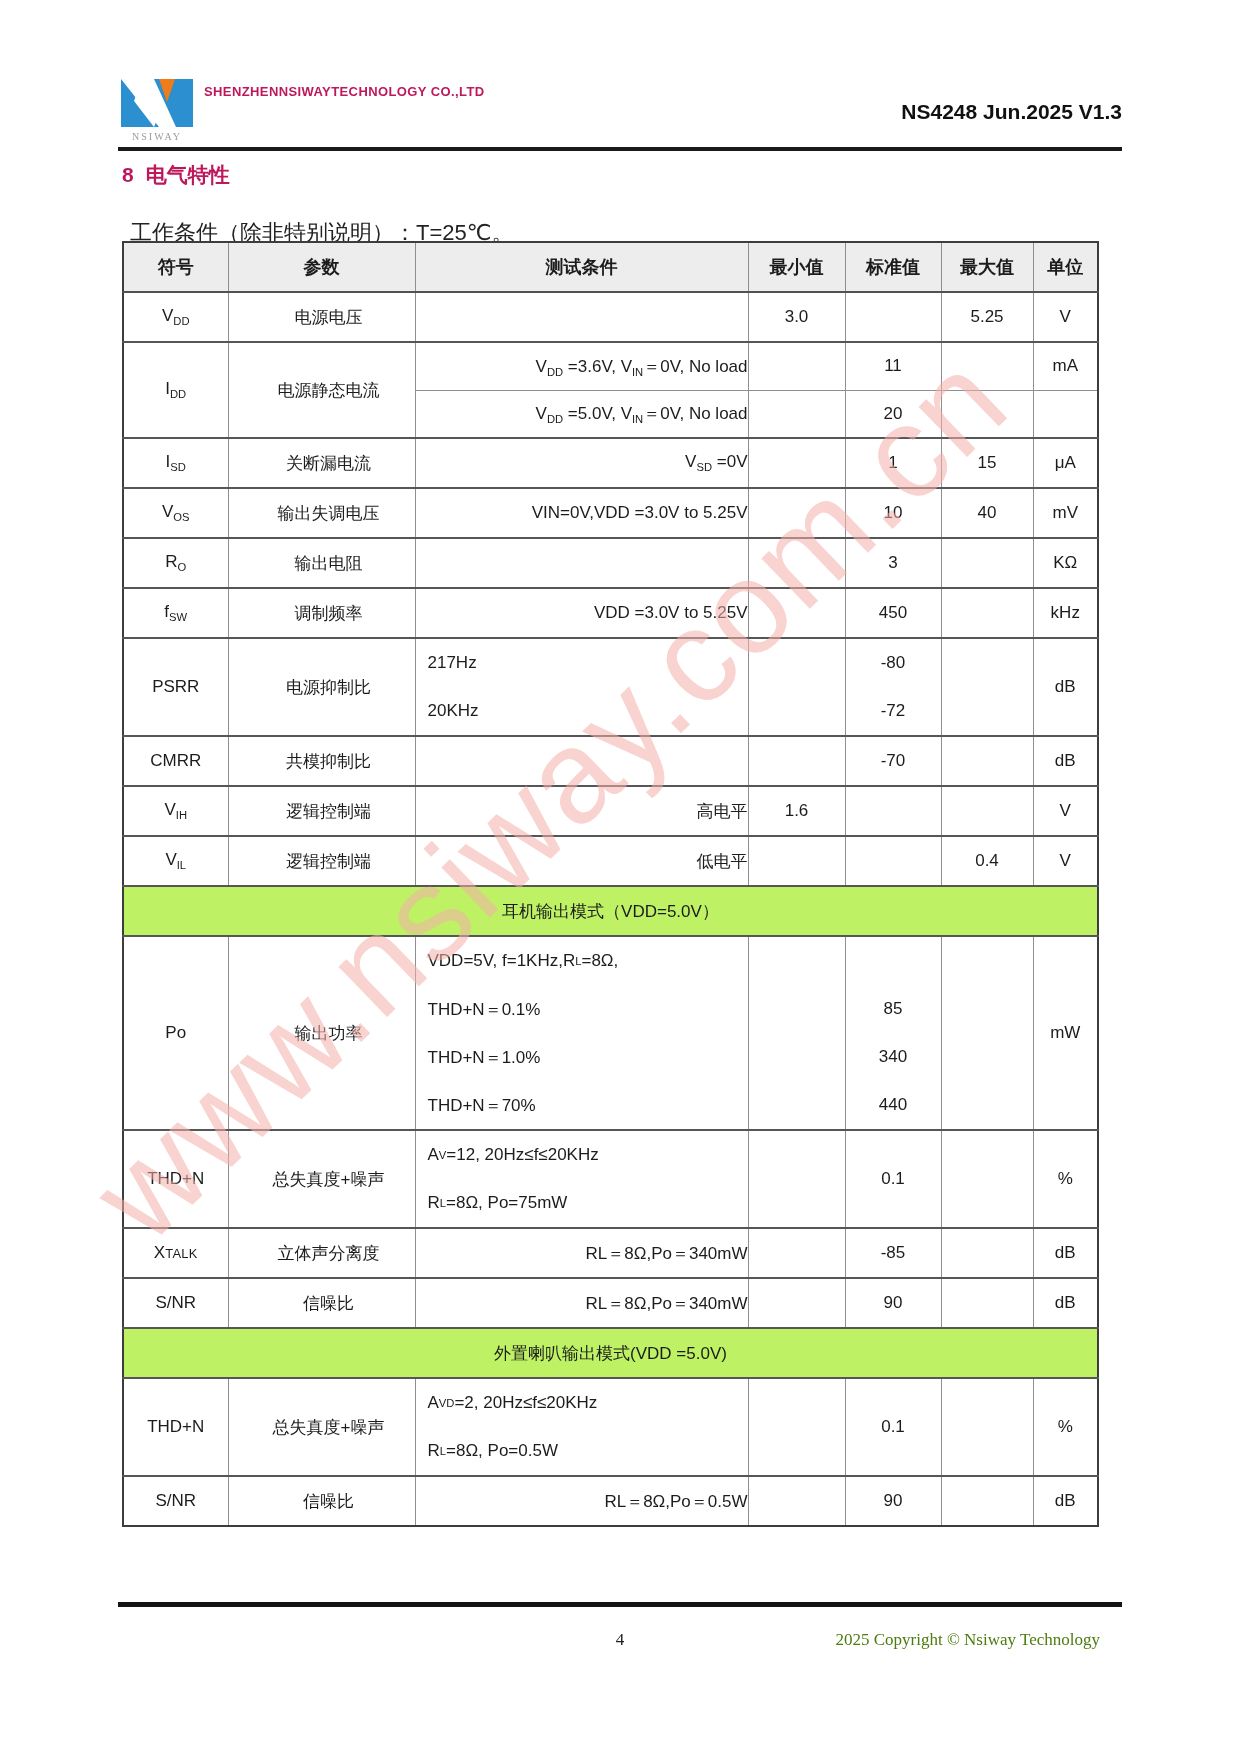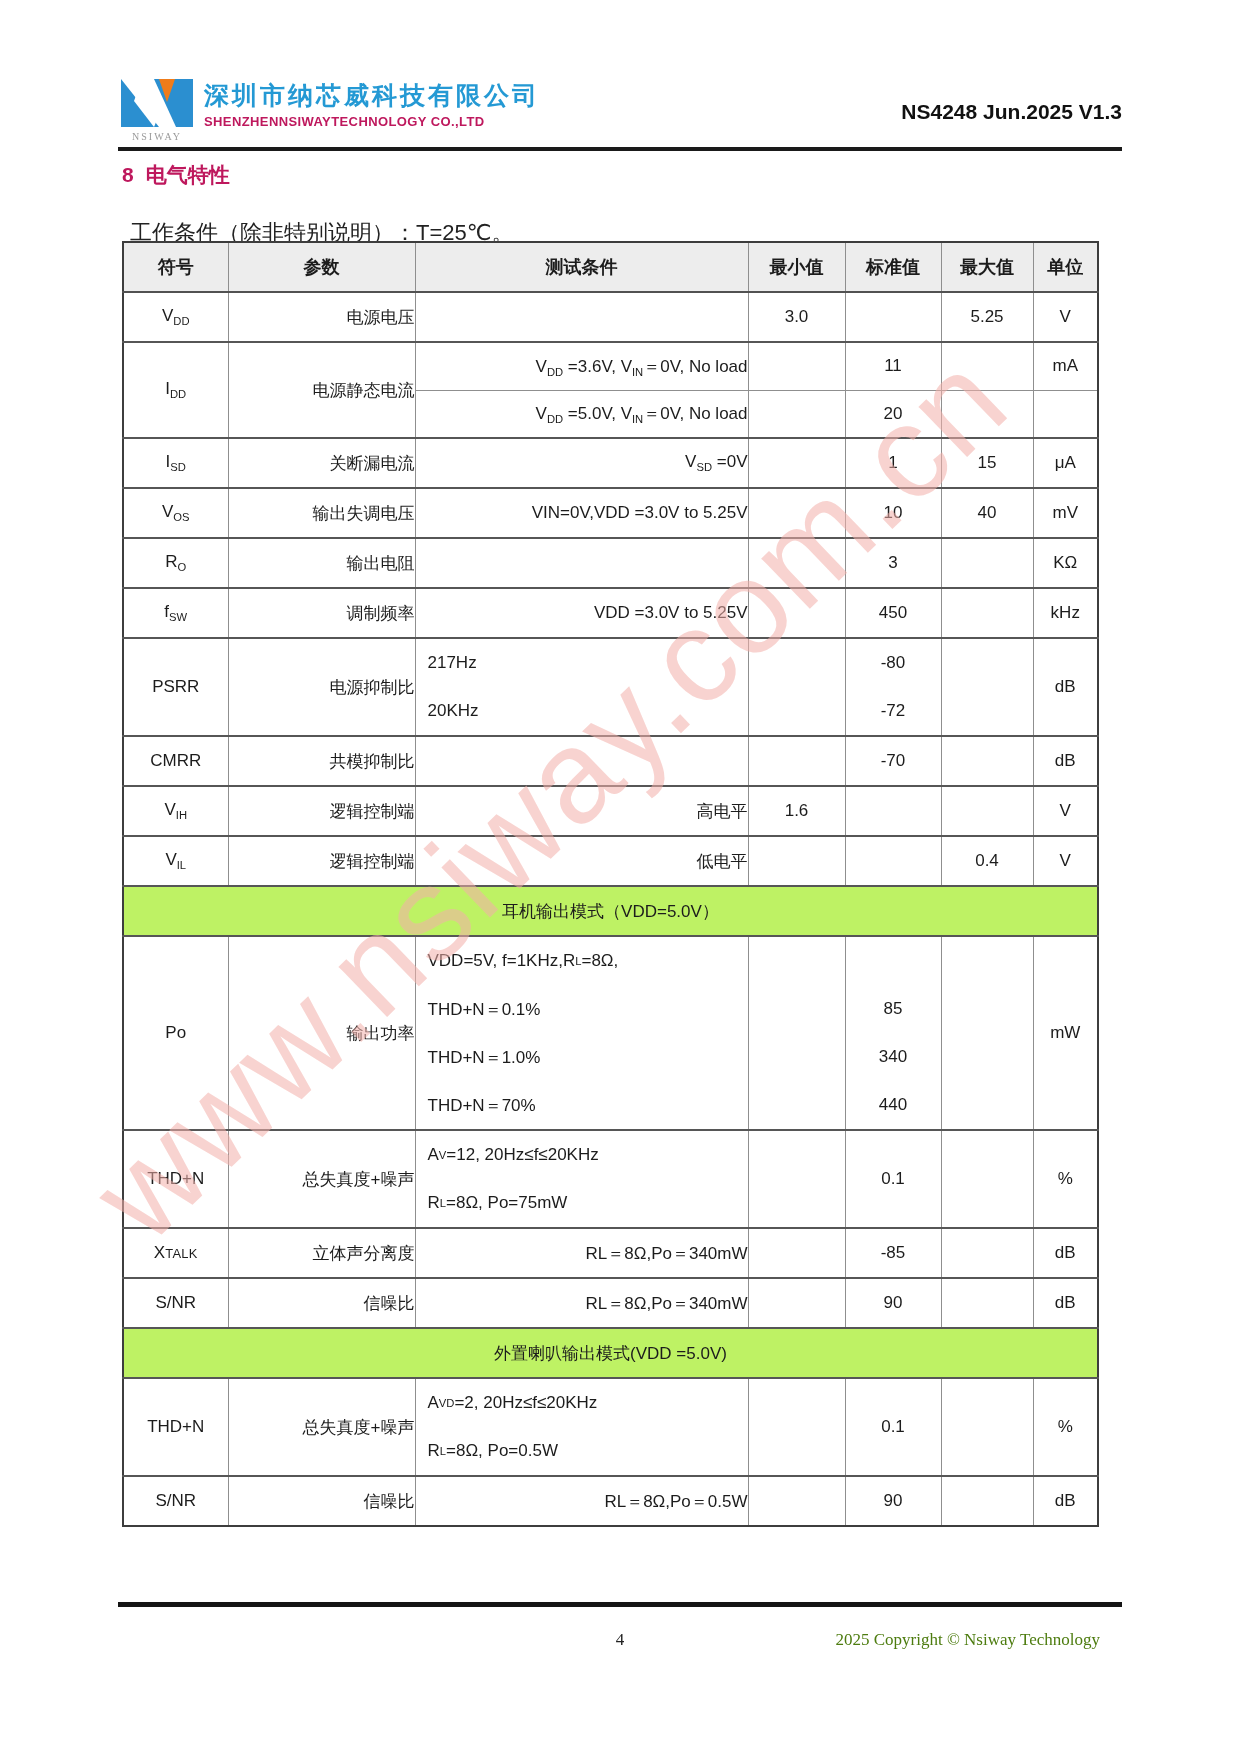--- a/index.html
+++ b/index.html
@@ -29,21 +29,21 @@
   .ptable th,.ptable td{border:1px solid #8f8f8f;padding:0;overflow:hidden;}
   .ptable thead th{
     background:#ededed;font-weight:bold;font-size:18px;height:48px;
     border-bottom:2px solid #515151;text-align:center;
   }
   .ptable tbody tr{height:50px;}
   .ptable tbody tr:not(.sub)>td{border-top:2px solid #565656;}
   .ptable tr.sub>td{border-top:1px solid #8f8f8f;}
   .section-row>td{background:#bef264;text-align:center;height:48px;font-size:17px;}
   .sym{text-align:center;}
-  .par{text-align:right;padding-left:14px !important;}
+  .par{text-align:center;padding-left:14px !important;}
   .cond{text-align:right;padding-left:12px !important;}
   .val{text-align:center;}
   .ln{height:48px;display:flex;align-items:center;}
   .val .ln{justify-content:center;}
   sub{font-size:66%;}
   .sc{font-size:76%;letter-spacing:0.3px;}
   
   .watermark{
     position:absolute;left:-150px;top:722px;width:1400px;height:150px;
     transform:rotate(-44deg);text-align:center;line-height:150px;
@@ -71,21 +71,20 @@
       <polygon points="3,51 3,3 41,51" fill="#2b8fd0"></polygon>
       <polygon points="36,3 75,3 75,51 58,51" fill="#2b8fd0"></polygon>
       <polygon points="41,3 57,3 49,26" fill="#ef7c1a"></polygon>
       <polygon points="24,3 45,29 36,51 16,25" fill="#ffffff"></polygon>
       <polygon points="30,6 44,22 38,36 24,20" fill="#2b8fd0" opacity="0"></polygon>
     </svg>
     <div class="logo-text">NSIWAY</div>
   </div>
 
   <div class="company">
-    <div class="company-cn">深圳市纳芯威科技有限公司</div>
     <div class="company-en">SHENZHENNSIWAYTECHNOLOGY CO.,LTD</div>
   </div>
 
   <div class="doc-ref">NS4248 Jun.2025 V1.3</div>
   <div class="header-rule"></div>
 
   <h2 class="sec-title"><span class="num">8</span><span>电气特性</span></h2>
 
   <p class="note">工作条件（除非特别说明）：T=25℃。</p>
 

